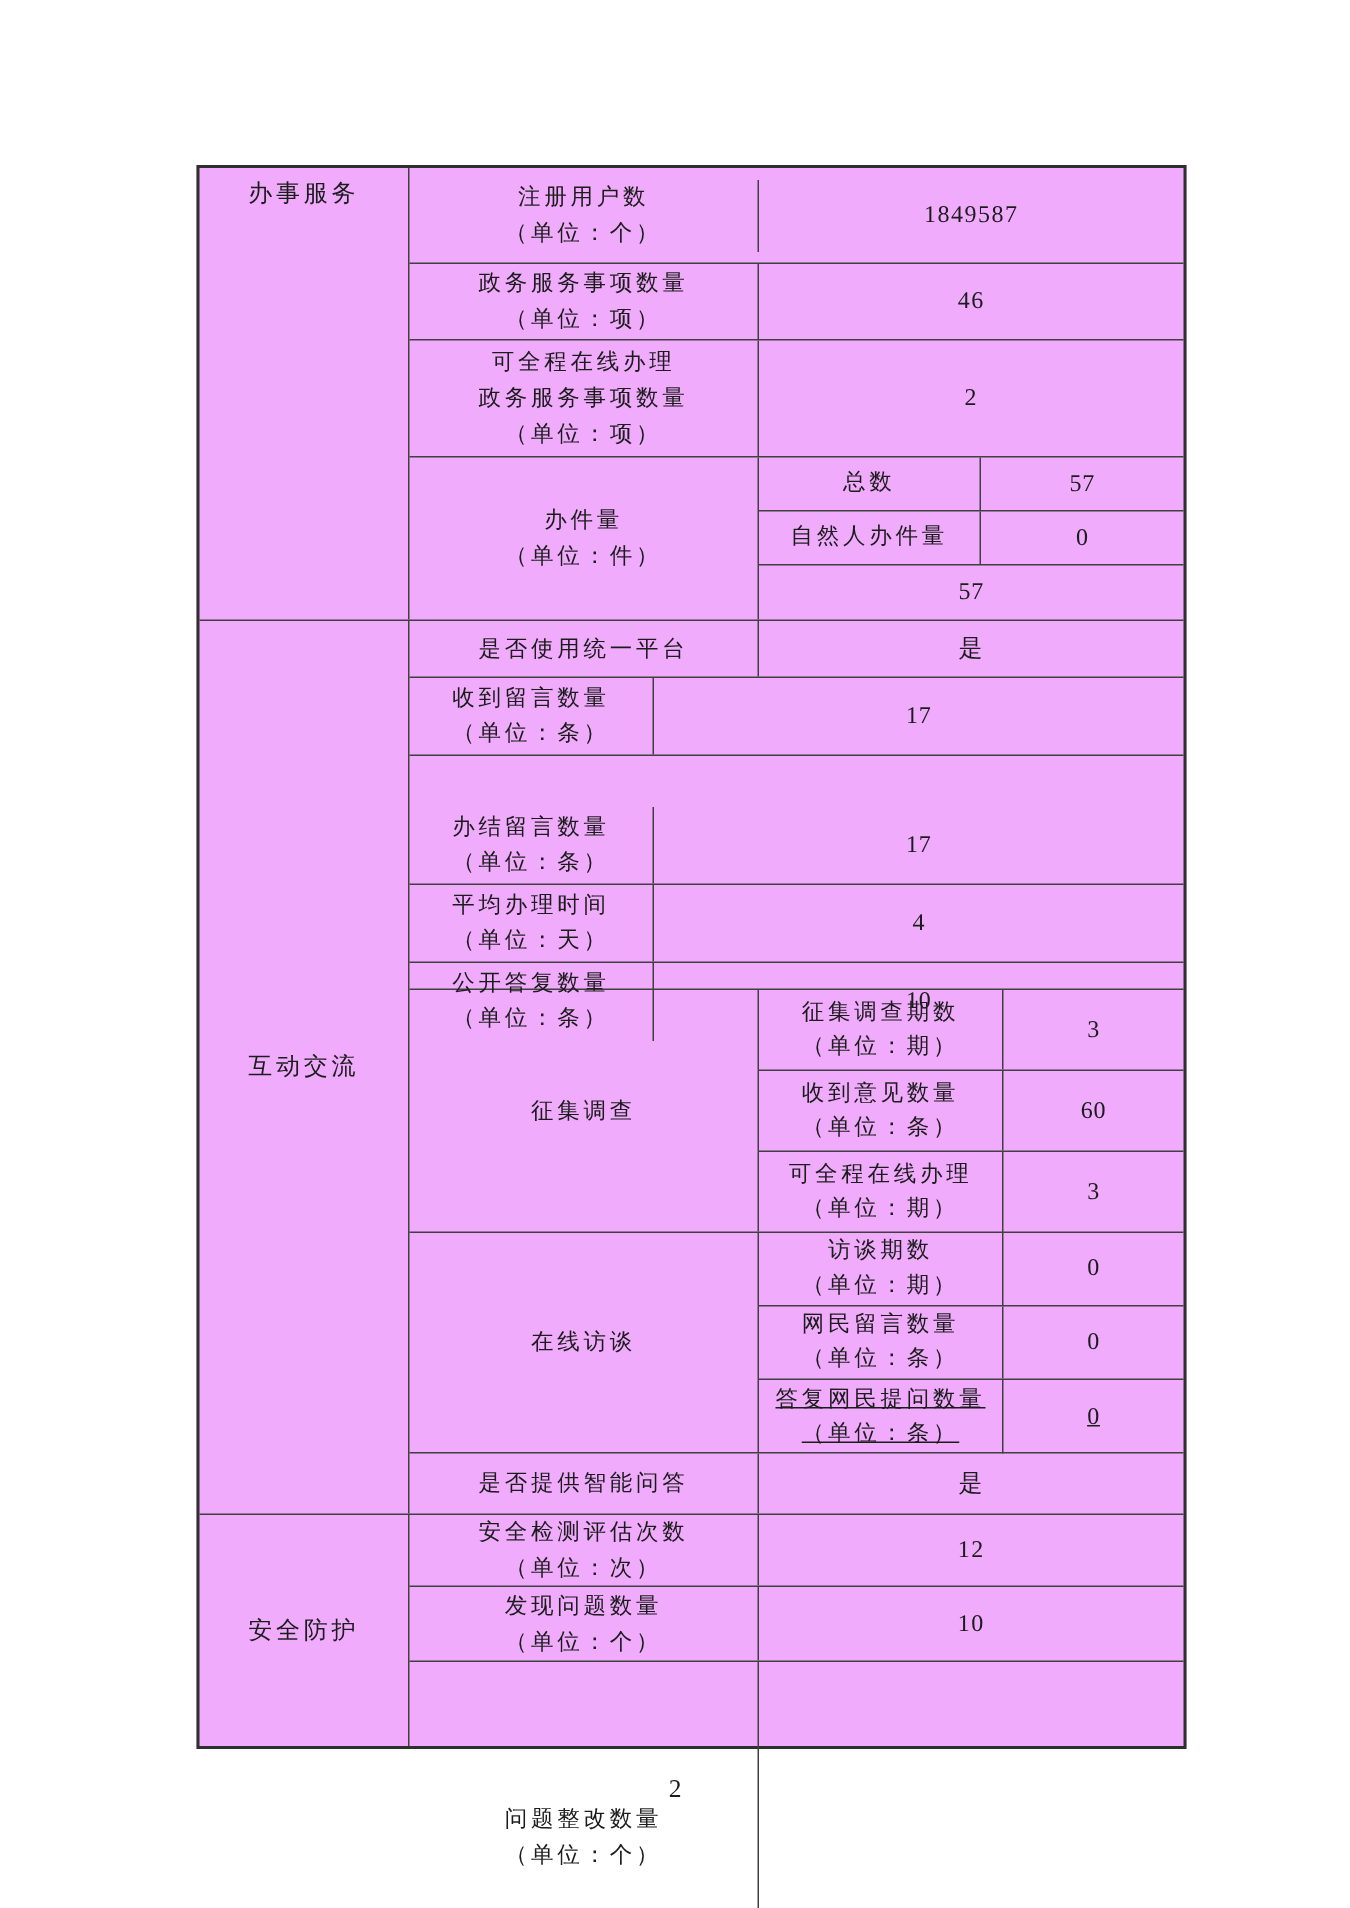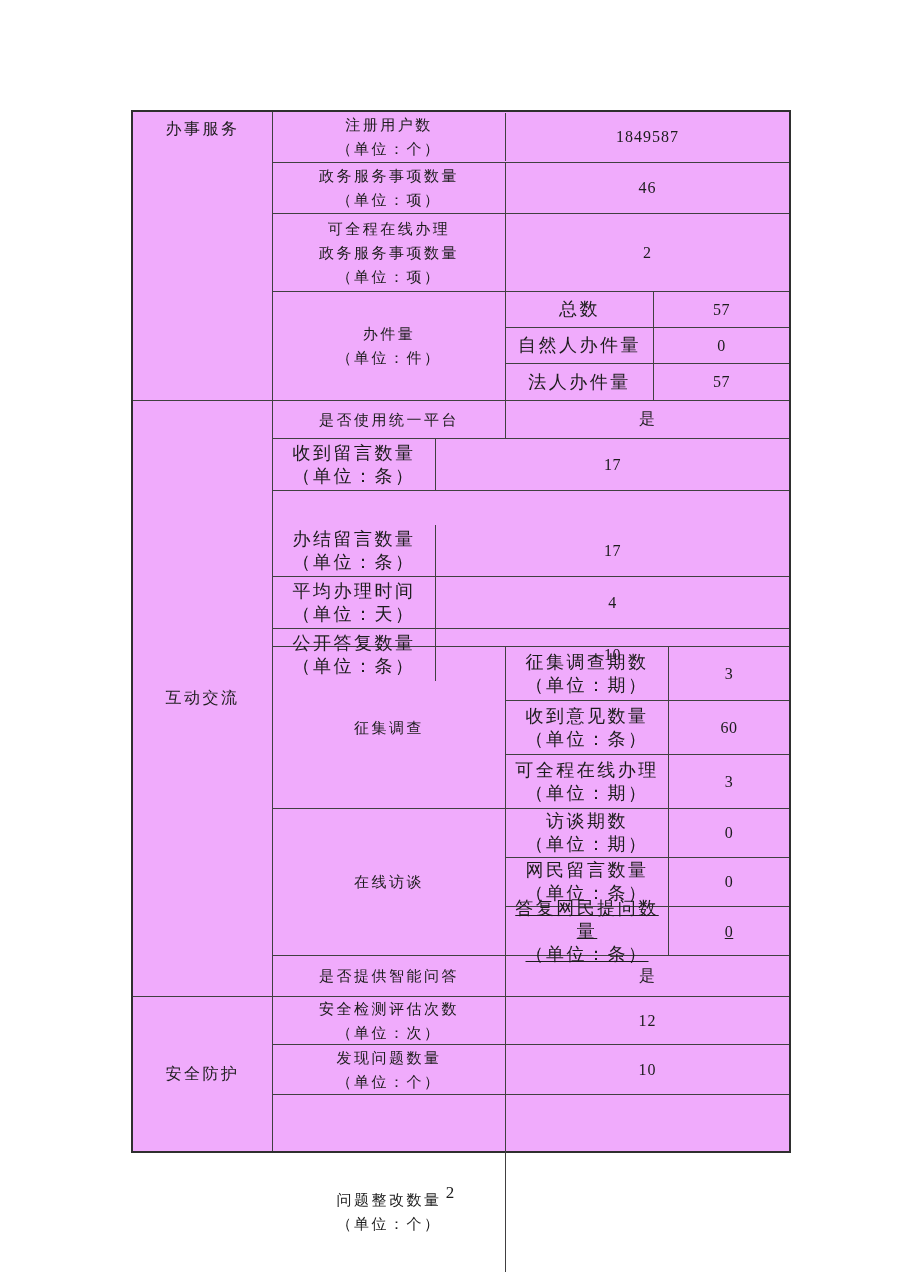--- a/index.html
+++ b/index.html
@@ -34,42 +34,42 @@
   .value-cell {
     flex:1; display:flex; justify-content:center; align-items:center;
     font-size:16px; letter-spacing:1px;
   }
   .subrows { flex:1; display:flex; flex-direction:column; }
   .subrow { display:flex; border-bottom:1px solid var(--border,#404040); flex:0 0 auto; }
   .subrow:last-child { border-bottom:none; }
   .sub-label {
     flex:0 0 auto; border-right:1px solid var(--border,#404040);
     display:flex; flex-direction:column; justify-content:center; align-items:center;
-    font-size:18px; line-height:23px; letter-spacing:2.5px; text-align:center;
+    font-size:15px; line-height:23px; letter-spacing:2.5px; text-align:center;
   }
   .sub-value {
     flex:1; display:flex; justify-content:center; align-items:center;
     font-size:16px; letter-spacing:0.5px;
   }
   .page-number {
     position:absolute; top:1183px; left:0; width:100%;
     text-align:center; font-size:17px;
   }
 </style>
 </head>
 <body>
 
 <div class="sheet">
   <div class="report-table" id="table-root">
       <div class="section section-top">
         <div class="cat-cell">
           <span>办事服务</span>
         </div>
         <div class="rows">
-          <div class="row" style="height: 51px; align-items: center;">
+          <div class="row" style="height: 64px; align-items: center;">
             <div class="label-cell">
               <div class="line">注册用户数</div>
               <div class="line">（单位：个）</div>
             </div>
             <div class="value-cell">1849587</div>
           </div>
           <div class="row" style="height: 51px;">
             <div class="label-cell">
               <div class="line">政务服务事项数量</div>
               <div class="line">（单位：项）</div>
@@ -96,23 +96,20 @@
                 </div>
                 <div class="sub-value">57</div>
               </div>
               <div class="subrow" style="height: 36px;">
                 <div class="sub-label" style="width: 148px; flex-basis: 148px;">
                   <div class="line">自然人办件量</div>
                 </div>
                 <div class="sub-value">0</div>
               </div>
               <div class="subrow" style="height: 36px;">
-                <div class="sub-label" style="width: 148px; flex-basis: 148px;">
-                  <div class="line">法人办件量</div>
-                </div>
                 <div class="sub-value">57</div>
               </div>
             </div>
           </div>
         </div>
       </div>
       <div class="section">
         <div class="cat-cell">
           <span>互动交流</span>
         </div>

